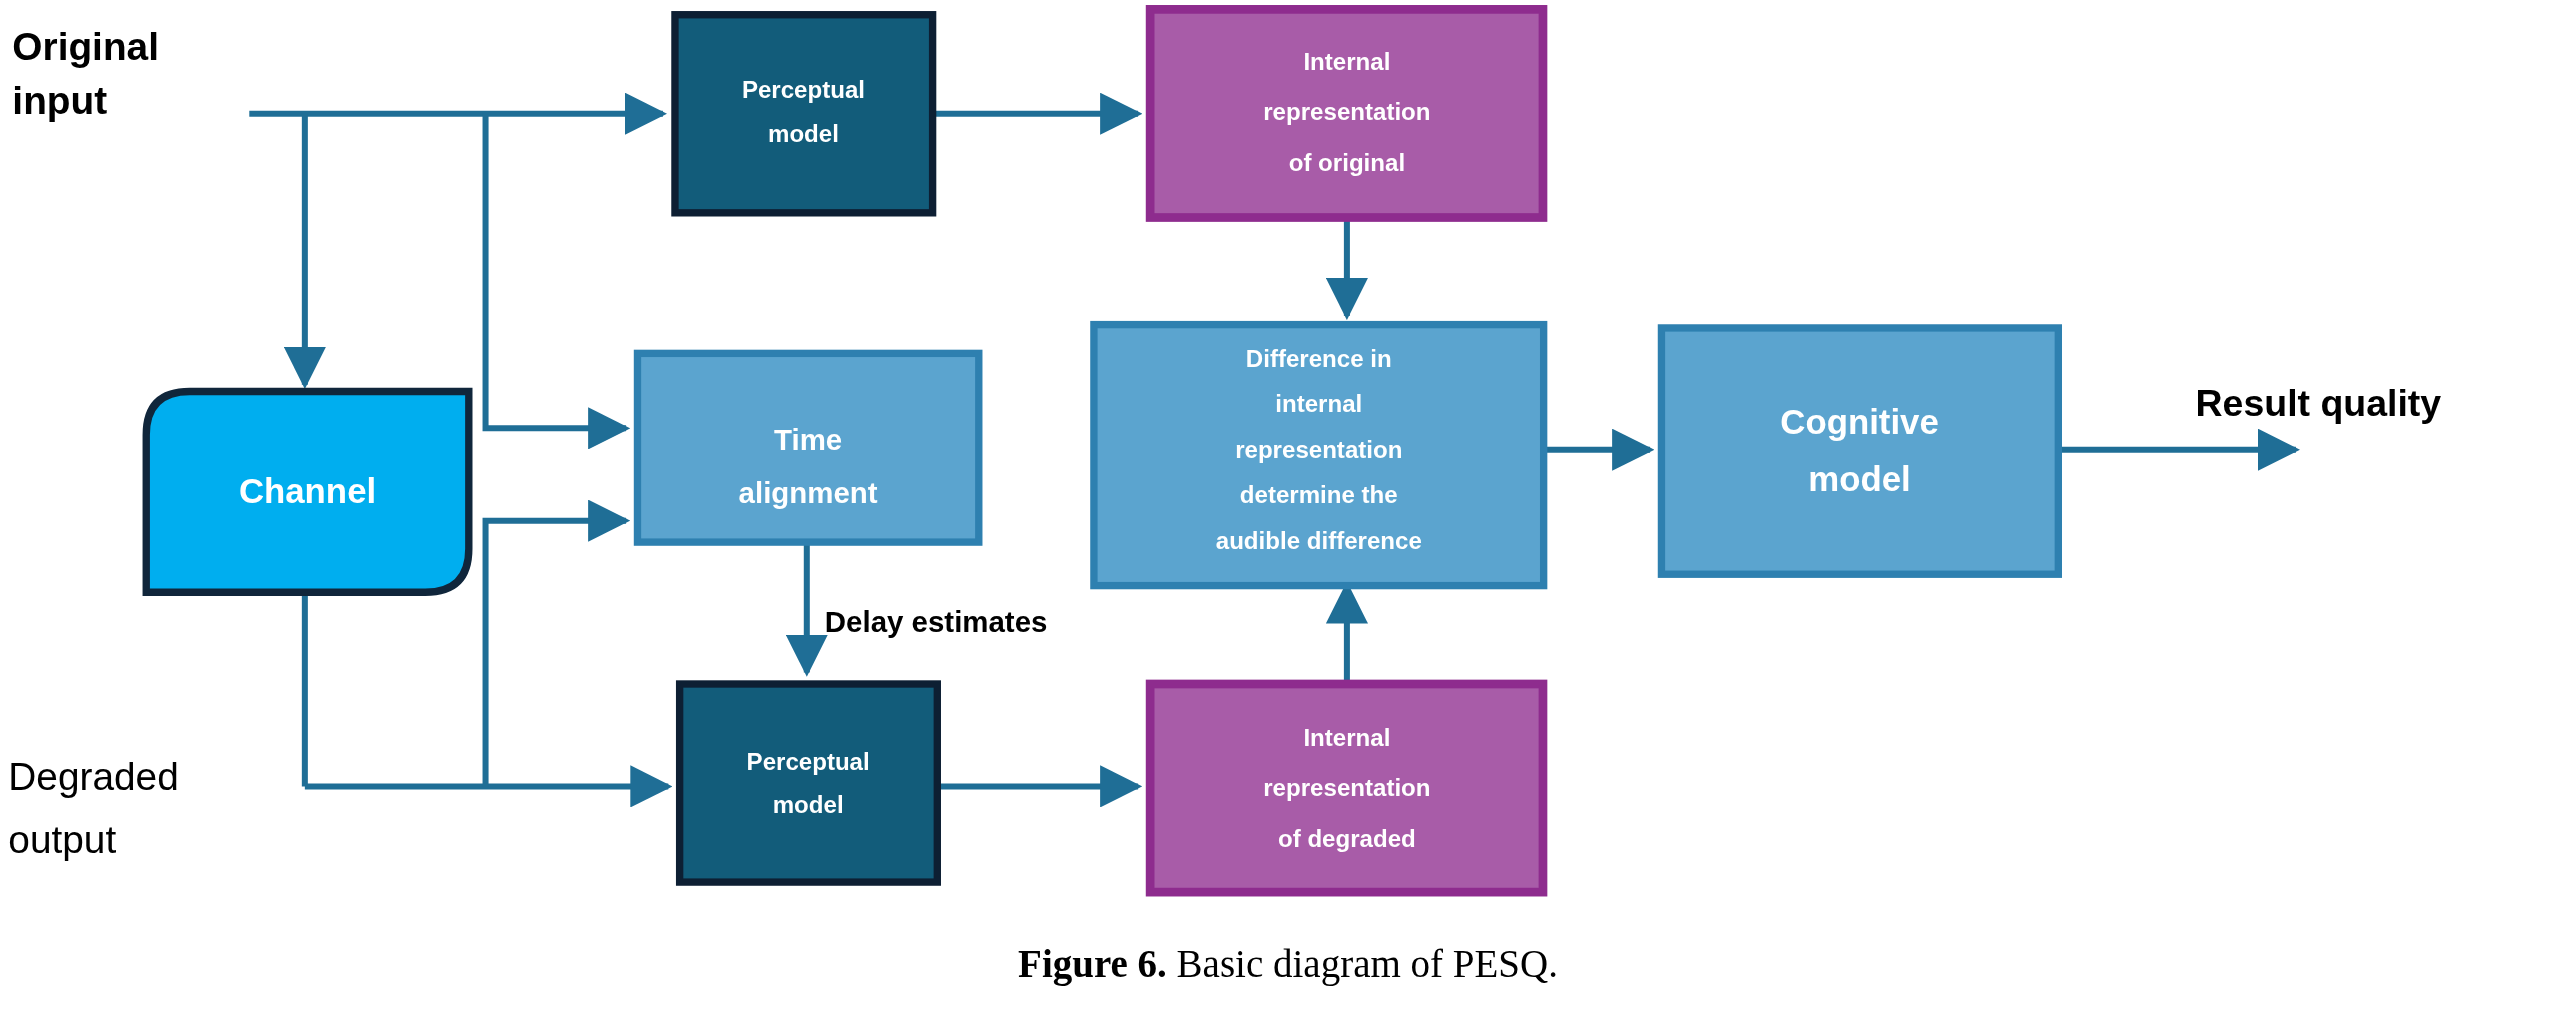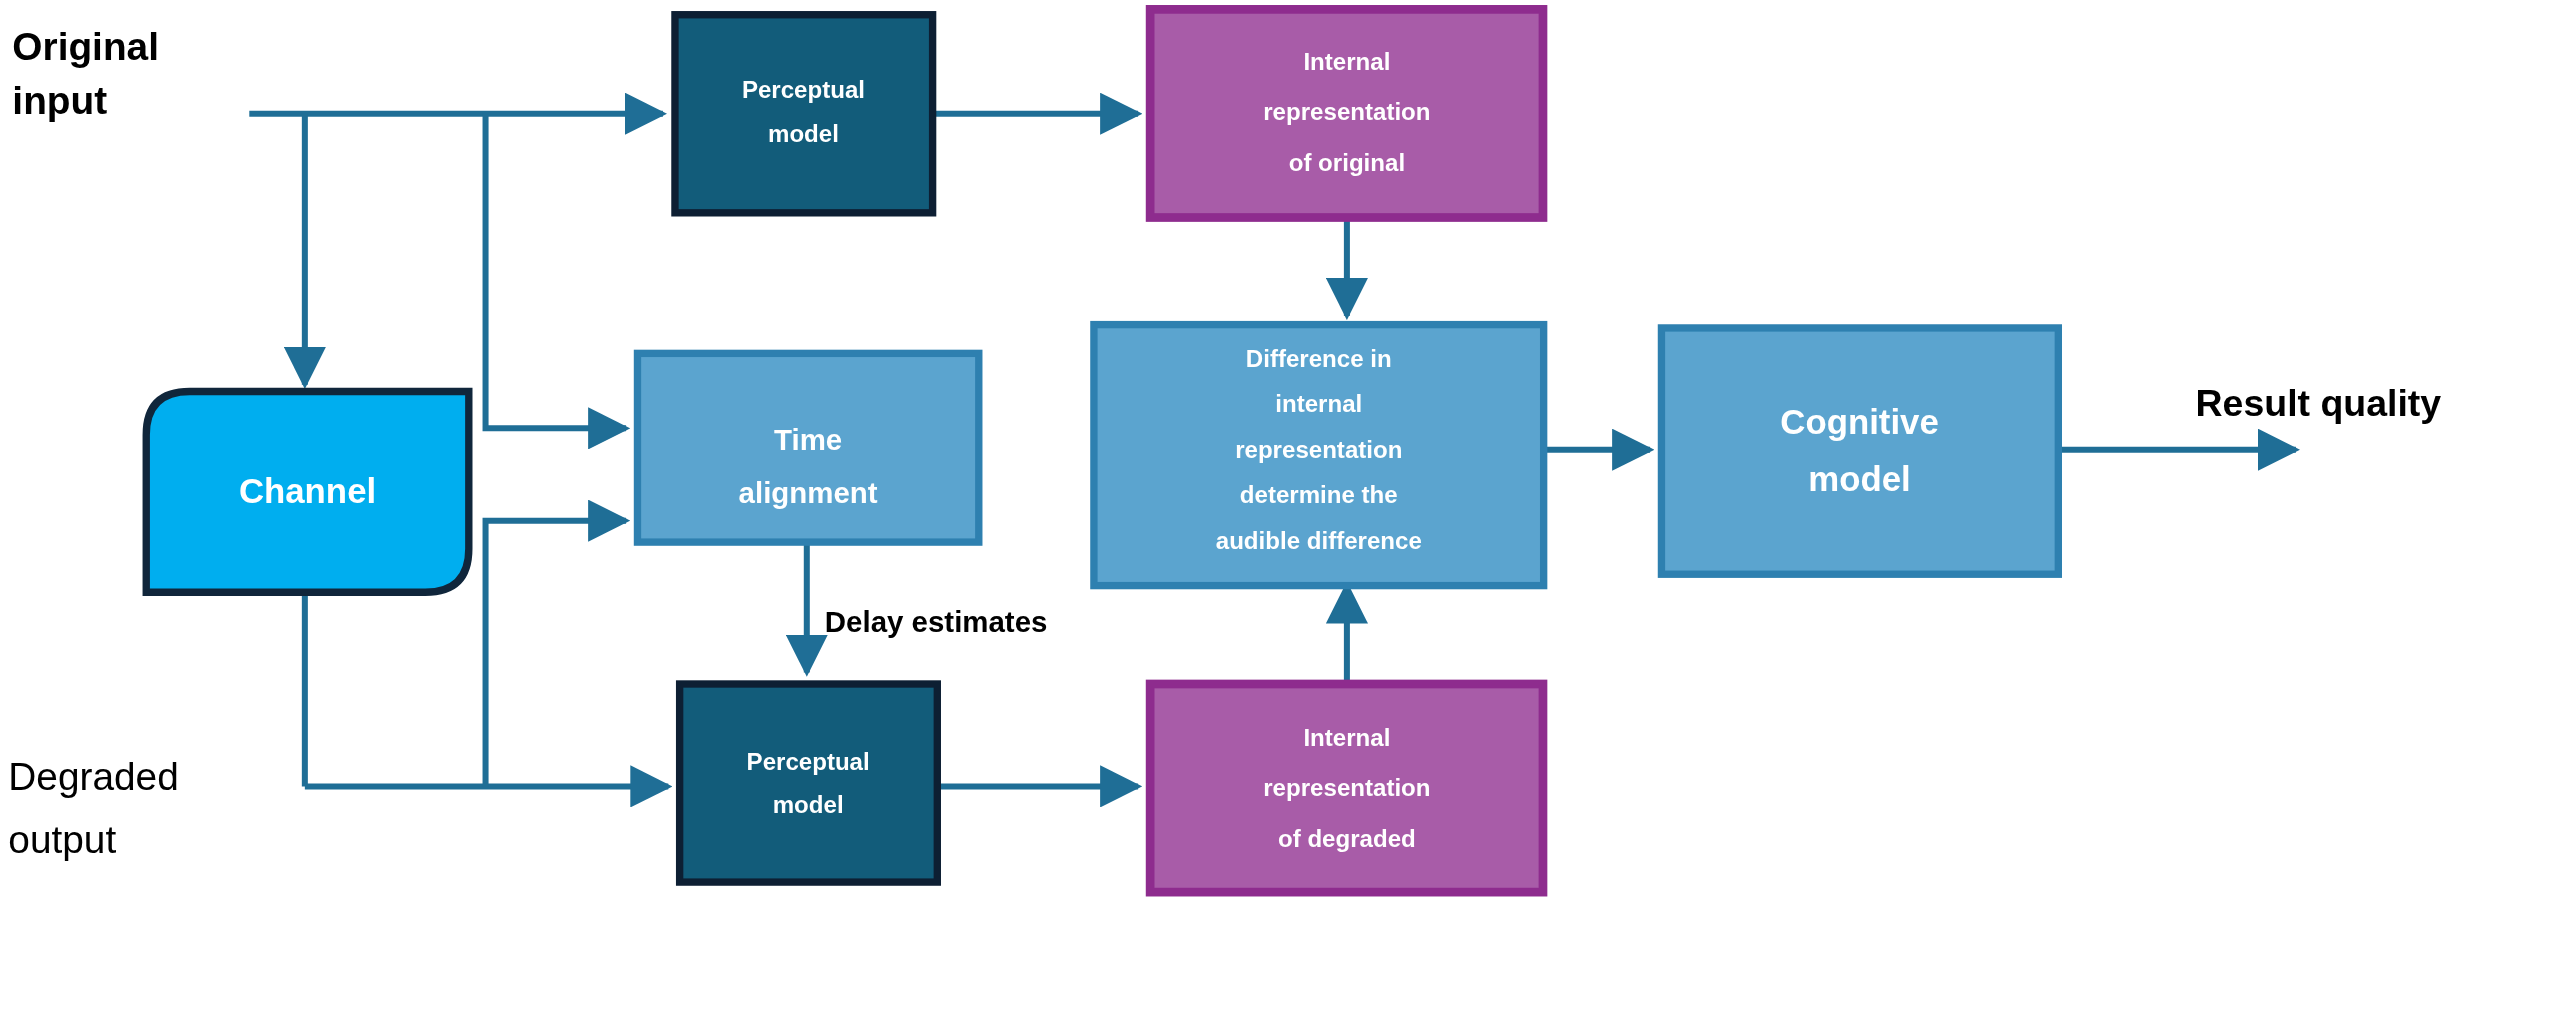--- a/index.html
+++ b/index.html
@@ -119,15 +119,19 @@
     <g>
       <text class="edge-label io-reg" x="12" y="1180">Degraded</text>
       <text class="edge-label io-reg" x="12" y="1275">output</text>
     </g>
 
     <text class="edge-label delay" x="1232" y="945">Delay estimates</text>
 
     <text class="edge-label result" x="3280" y="622">Result quality</text>
   </svg>
 
+  <div class="caption">
+    <b>Figure 6.</b>
+    <span>Basic diagram of PESQ.</span>
+  </div>
 
 </div>
 
 
 </body></html>

